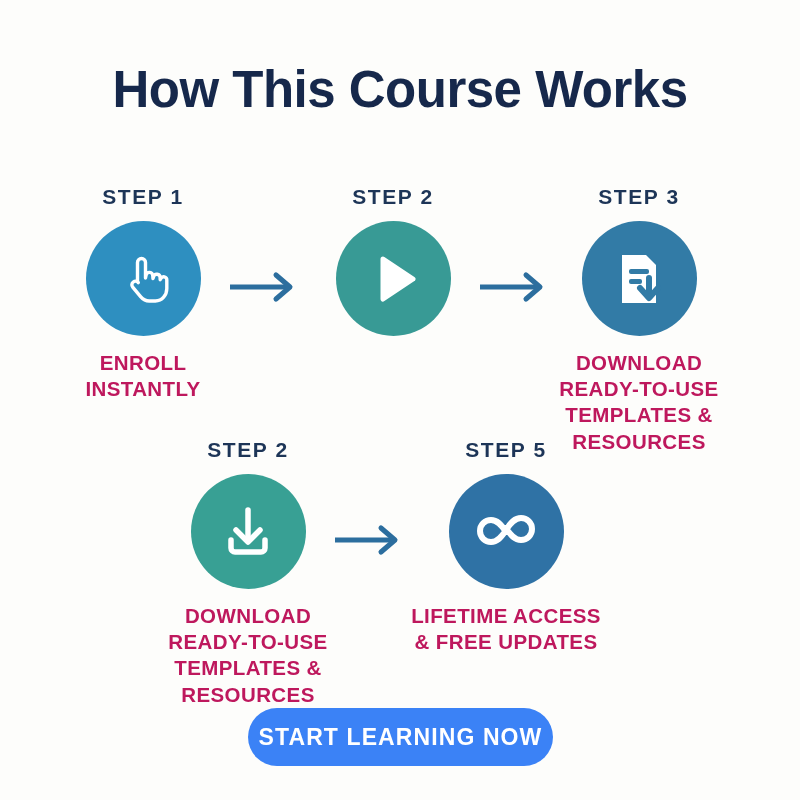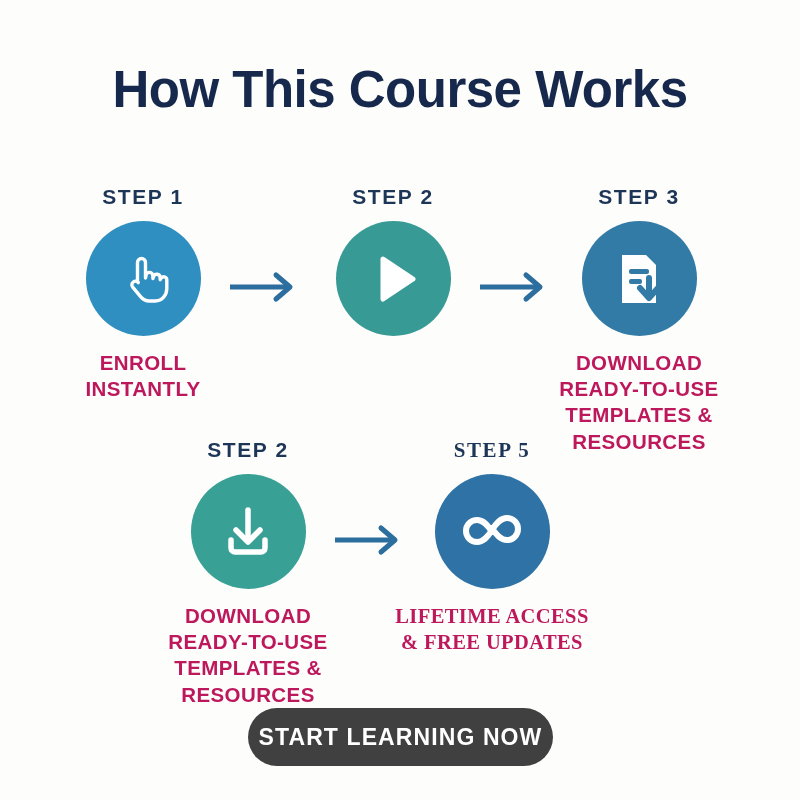--- a/index.html
+++ b/index.html
@@ -82,21 +82,21 @@
   .arrow svg { display: block; }
 
   
   .cta-button {
     position: absolute;
     left: 248px;
     top: 708px;
     width: 305px;
     height: 58px;
     border-radius: 29px;
-    background: #404040;
+    background: #3b82f6;
     color: #ffffff;
     font-size: 23px;
     font-weight: bold;
     letter-spacing: 1.1px;
     display: flex;
     align-items: center;
     justify-content: center;
     box-sizing: border-box;
     cursor: pointer;
     border: none;
@@ -190,21 +190,21 @@
 TEMPLATES &amp; RESOURCES</div>
   </div>
 
   <div class="arrow" style="left:333px; top:523px;">
     <svg width="74" height="34" viewBox="0 0 74 34">
       <path d="M2 17 H60" stroke="#2c6e9e" stroke-width="5" stroke-linecap="butt"></path>
       <path d="M48 5 L62 17 L48 29" stroke="#2c6e9e" stroke-width="5" fill="none" stroke-linecap="round" stroke-linejoin="round"></path>
     </svg>
   </div>
 
-  <div class="step" style="left:367px; top:438px;font-family:Liberation Serif, serif;">
+  <div class="step" style="left:381px; top:438px;">
     <div class="step-label">STEP 5</div>
     <div class="circle" style="background:#2f72a5">
       <span>
         <svg width="68" height="46" viewBox="0 0 68 46">
           <path d="M34 23
                    c-5-8-9-12-15-12 a11 11 0 0 0 0 22 c6 0 10-4 15-12
                    c5-8 9-12 15-12 a11 11 0 0 1 0 22 c-6 0-10-4-15-12 Z" stroke="#ffffff" stroke-width="6" fill="none" stroke-linejoin="round"></path>
         </svg>
       </span>
     </div>

